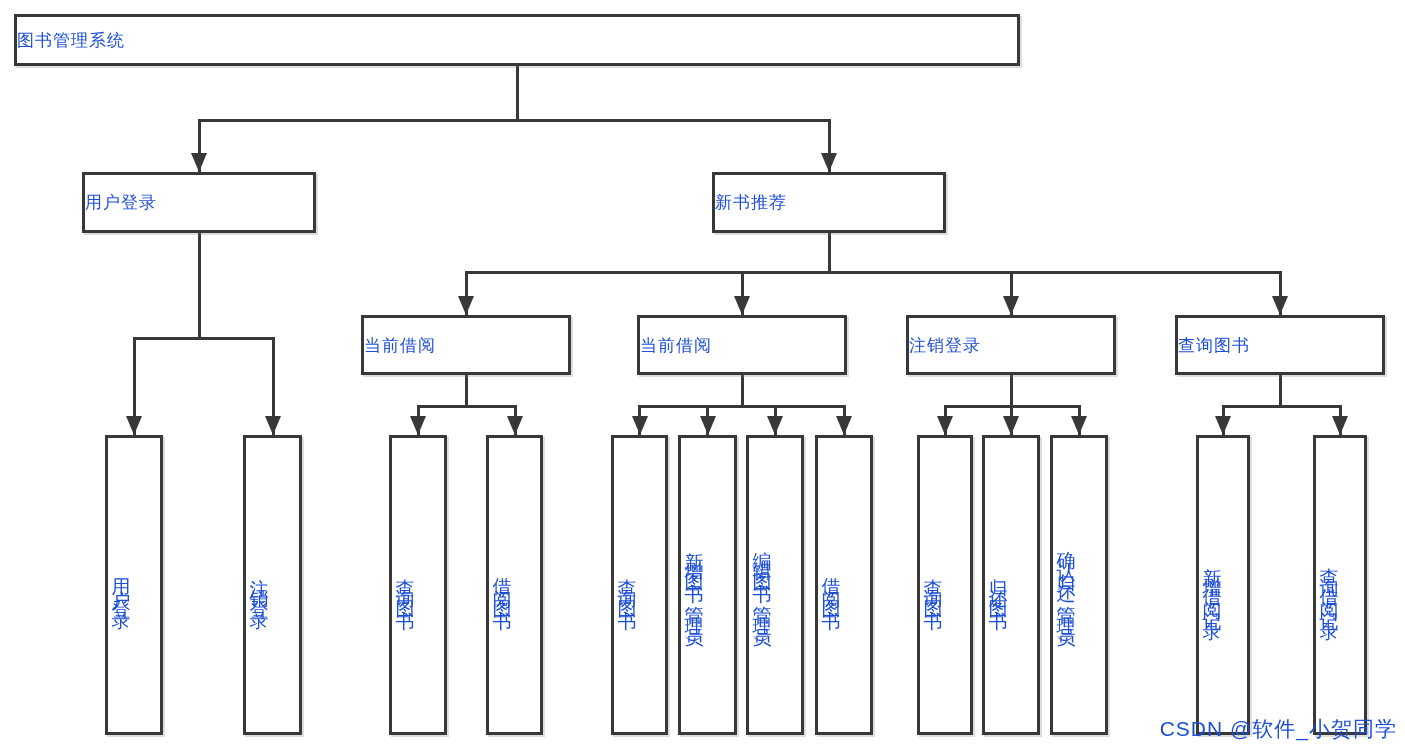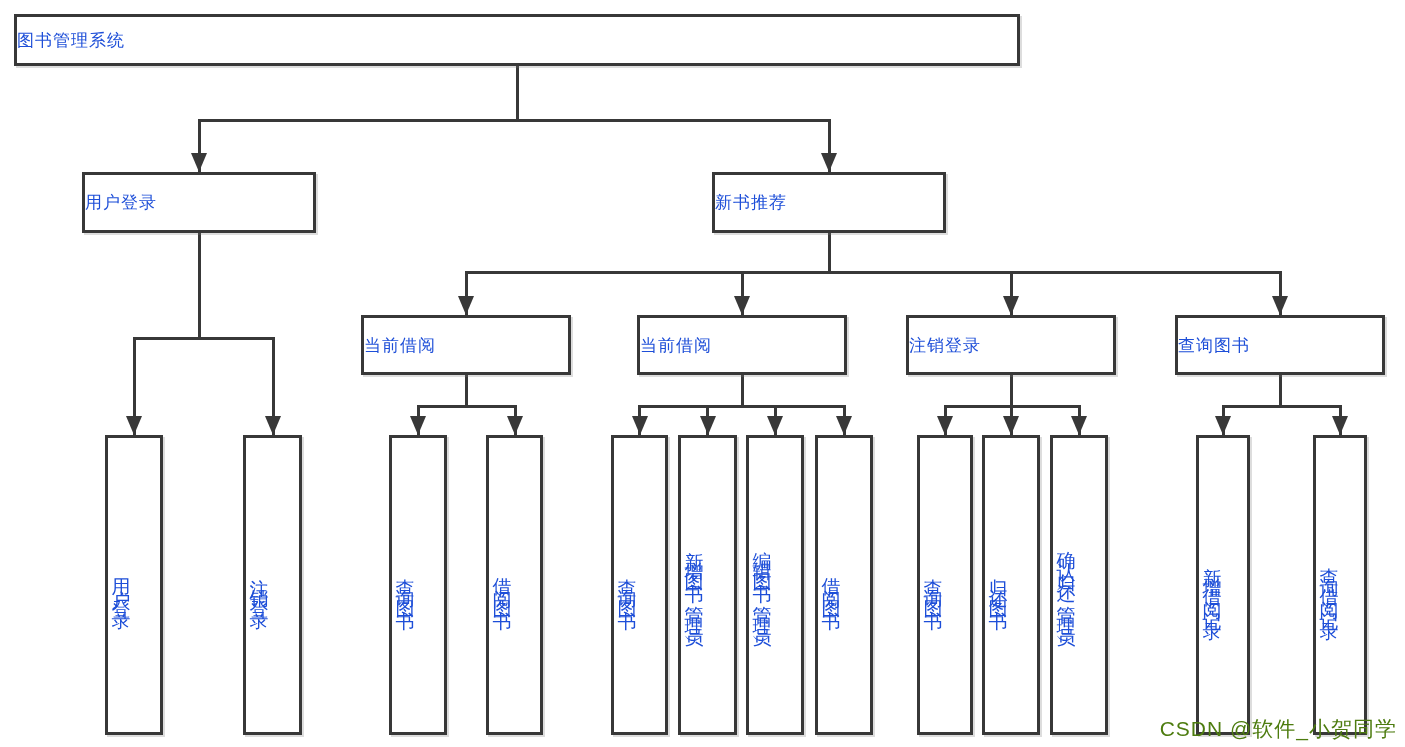--- a/index.html
+++ b/index.html
@@ -49,21 +49,21 @@
     height: 0;
     border-left: 8px solid transparent;
     border-right: 8px solid transparent;
     border-top: 19px solid #383838;
   }
   .watermark {
     position: absolute;
     right: 8px;
     bottom: 4px;
     font-size: 21px;
-    color: #4d7c0f;
+    color: #1d4ed8;
     letter-spacing: 1px;
     white-space: nowrap;
   }
 </style>
 </head>
 <body>
 
 <div class="diagram">
   <div id="connector-layer">
       <div class="cline" style="left: 515.5px; top: 66px; width: 3px; height: 56px;"></div>

